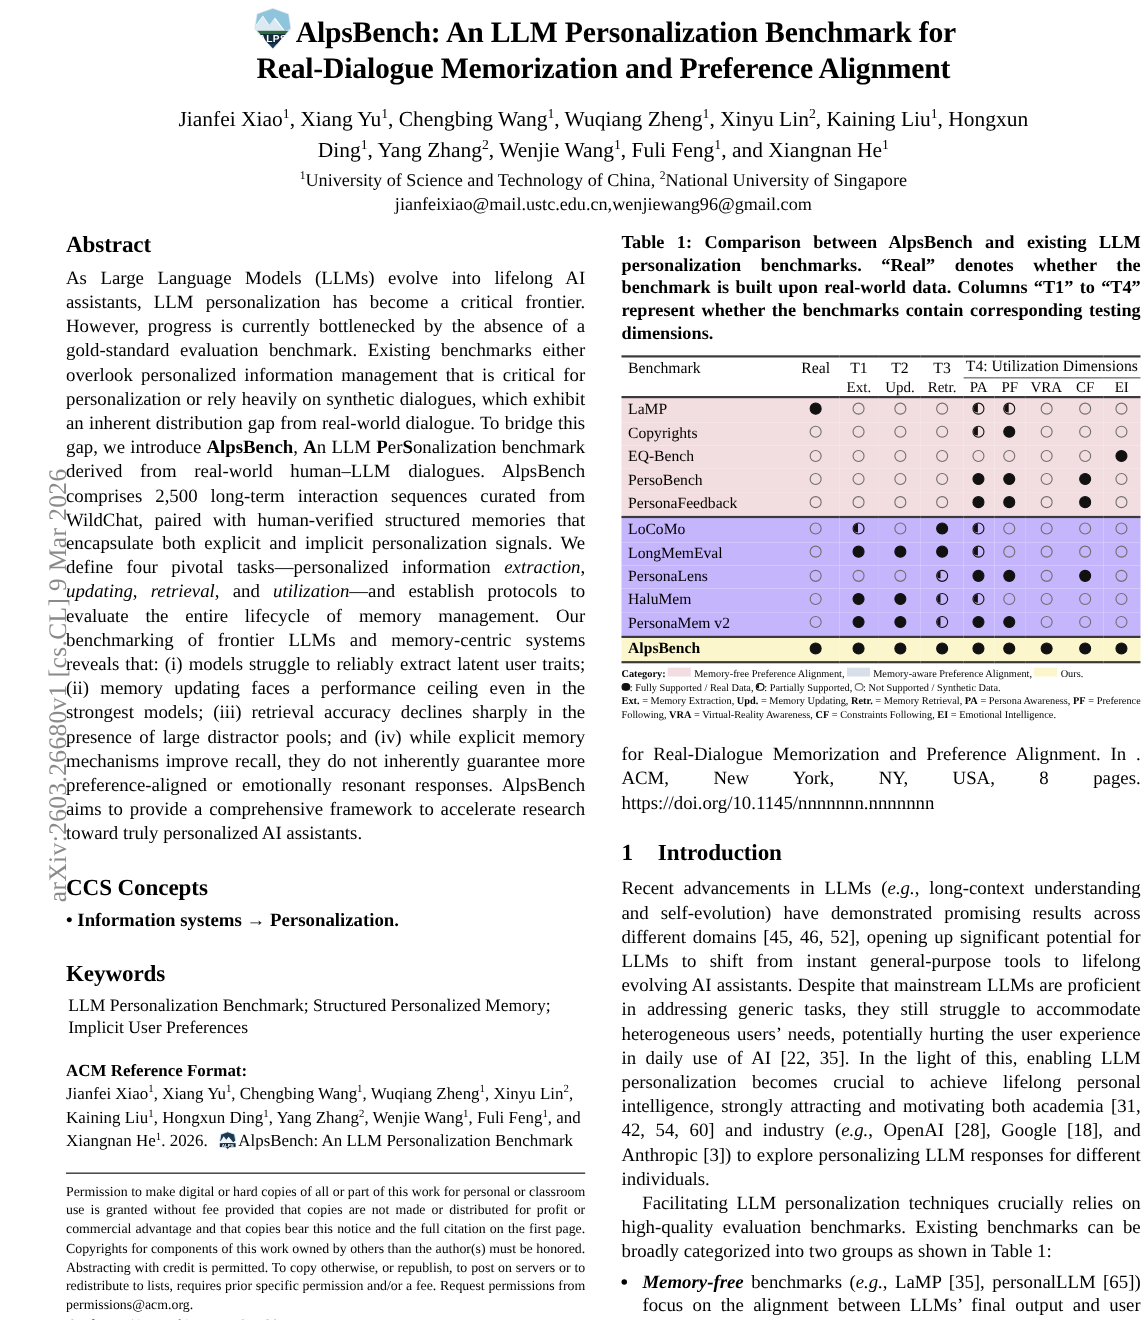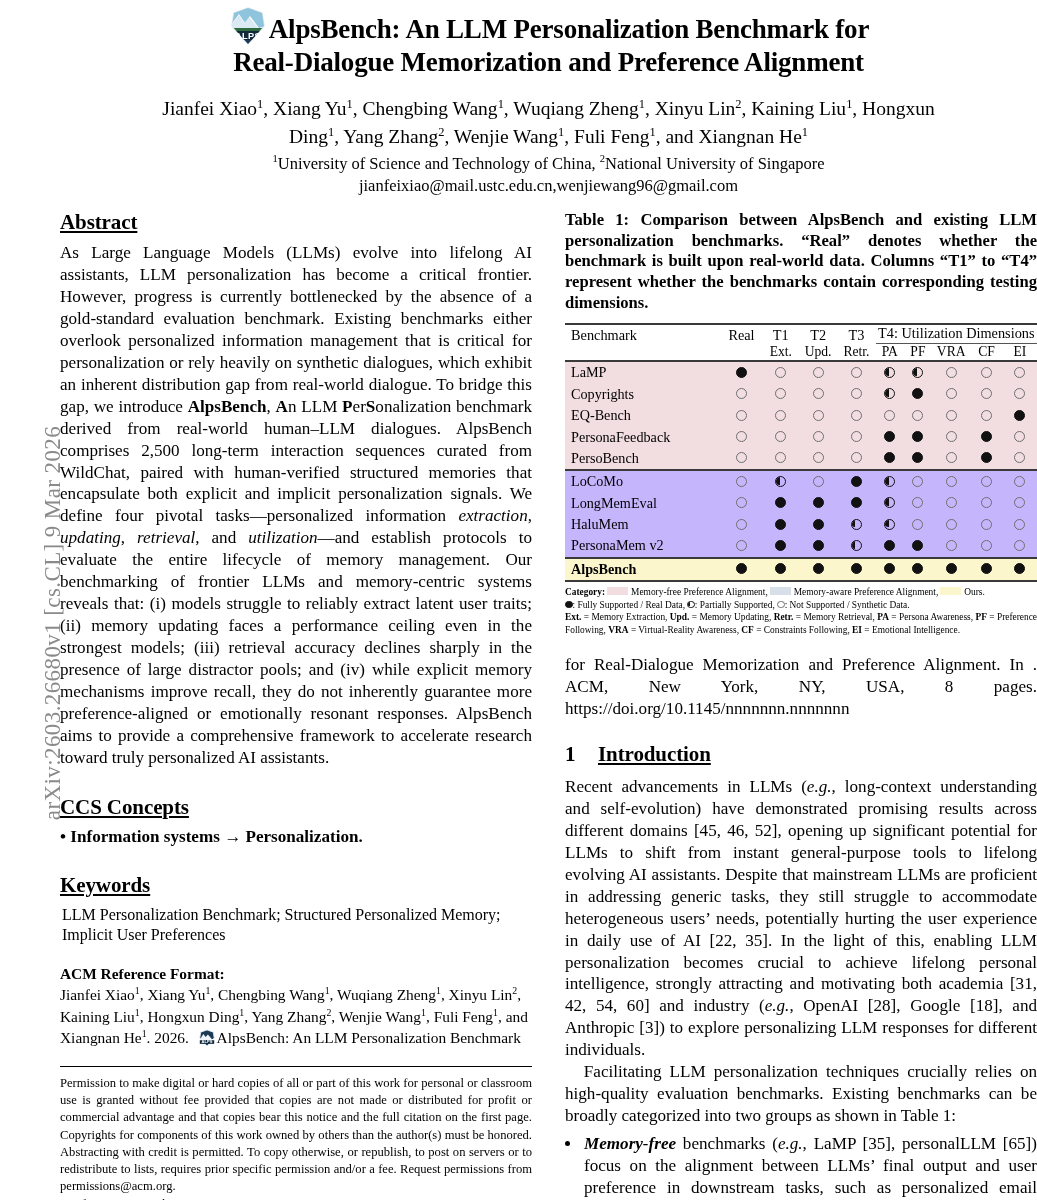--- a/index.html
+++ b/index.html
@@ -59,21 +59,21 @@
   
   .cols{
     position:absolute; top:210px; left:0;
     width:977px; height:985px;
   }
   .col{ position:absolute; top:0; width:472px; }
   .col-left{ left:0; }
   .col-right{ left:505px; }
 
   h2.sec{
-    font-size:21px; font-weight:bold; margin:0 0 7px 0; letter-spacing:-.1px;text-decoration:underline;
+    font-size:21px; font-weight:bold; margin:0 0 7px 0; letter-spacing:-.1px;
   }
   h2.sec.num{ margin-bottom:9px; }
   h2.sec .secnum{ display:inline-block; width:33px; }
 
   p.body{
     margin:0 0 0 0;
     font-size:17.1px; line-height:1.285;
     text-align:justify;
     hyphens:auto;
     -webkit-hyphens:auto;
@@ -333,33 +333,33 @@
               <td class="sym-col"><span class="mk mk-none"></span></td>
               <td class="sym-col"><span class="mk mk-none"></span></td>
               <td class="sym-col"><span class="mk mk-none"></span></td>
               <td class="sym-col"><span class="mk mk-none"></span></td>
               <td class="sym-col"><span class="mk mk-none"></span></td>
               <td class="sym-col"><span class="mk mk-none"></span></td>
               <td class="sym-col"><span class="mk mk-none"></span></td>
               <td class="sym-col"><span class="mk mk-full"></span></td>
             </tr>
             <tr class="band-pink">
+              <td class="bench-col">PersoBench</td>
+              <td class="sym-col"><span class="mk mk-none"></span></td>
+              <td class="sym-col"><span class="mk mk-none"></span></td>
+              <td class="sym-col"><span class="mk mk-none"></span></td>
+              <td class="sym-col"><span class="mk mk-none"></span></td>
+              <td class="sym-col"><span class="mk mk-full"></span></td>
+              <td class="sym-col"><span class="mk mk-full"></span></td>
+              <td class="sym-col"><span class="mk mk-none"></span></td>
+              <td class="sym-col"><span class="mk mk-full"></span></td>
+              <td class="sym-col"><span class="mk mk-none"></span></td>
+            </tr>
+            <tr class="band-pink">
               <td class="bench-col">PersonaFeedback</td>
-              <td class="sym-col"><span class="mk mk-none"></span></td>
-              <td class="sym-col"><span class="mk mk-none"></span></td>
-              <td class="sym-col"><span class="mk mk-none"></span></td>
-              <td class="sym-col"><span class="mk mk-none"></span></td>
-              <td class="sym-col"><span class="mk mk-full"></span></td>
-              <td class="sym-col"><span class="mk mk-full"></span></td>
-              <td class="sym-col"><span class="mk mk-none"></span></td>
-              <td class="sym-col"><span class="mk mk-full"></span></td>
-              <td class="sym-col"><span class="mk mk-none"></span></td>
-            </tr>
-            <tr class="band-pink">
-              <td class="bench-col">PersoBench</td>
               <td class="sym-col"><span class="mk mk-none"></span></td>
               <td class="sym-col"><span class="mk mk-none"></span></td>
               <td class="sym-col"><span class="mk mk-none"></span></td>
               <td class="sym-col"><span class="mk mk-none"></span></td>
               <td class="sym-col"><span class="mk mk-full"></span></td>
               <td class="sym-col"><span class="mk mk-full"></span></td>
               <td class="sym-col"><span class="mk mk-none"></span></td>
               <td class="sym-col"><span class="mk mk-full"></span></td>
               <td class="sym-col"><span class="mk mk-none"></span></td>
             </tr>
@@ -378,20 +378,32 @@
             <tr class="band-blue">
               <td class="bench-col">LongMemEval</td>
               <td class="sym-col"><span class="mk mk-none"></span></td>
               <td class="sym-col"><span class="mk mk-full"></span></td>
               <td class="sym-col"><span class="mk mk-full"></span></td>
               <td class="sym-col"><span class="mk mk-full"></span></td>
               <td class="sym-col"><span class="mk mk-half"></span></td>
               <td class="sym-col"><span class="mk mk-none"></span></td>
               <td class="sym-col"><span class="mk mk-none"></span></td>
               <td class="sym-col"><span class="mk mk-none"></span></td>
+              <td class="sym-col"><span class="mk mk-none"></span></td>
+            </tr>
+            <tr class="band-blue">
+              <td class="bench-col">PersonaLens</td>
+              <td class="sym-col"><span class="mk mk-none"></span></td>
+              <td class="sym-col"><span class="mk mk-none"></span></td>
+              <td class="sym-col"><span class="mk mk-none"></span></td>
+              <td class="sym-col"><span class="mk mk-half"></span></td>
+              <td class="sym-col"><span class="mk mk-full"></span></td>
+              <td class="sym-col"><span class="mk mk-full"></span></td>
+              <td class="sym-col"><span class="mk mk-none"></span></td>
+              <td class="sym-col"><span class="mk mk-full"></span></td>
               <td class="sym-col"><span class="mk mk-none"></span></td>
             </tr>
             <tr class="band-blue">
               <td class="bench-col">HaluMem</td>
               <td class="sym-col"><span class="mk mk-none"></span></td>
               <td class="sym-col"><span class="mk mk-full"></span></td>
               <td class="sym-col"><span class="mk mk-full"></span></td>
               <td class="sym-col"><span class="mk mk-half"></span></td>
               <td class="sym-col"><span class="mk mk-half"></span></td>
               <td class="sym-col"><span class="mk mk-none"></span></td>

